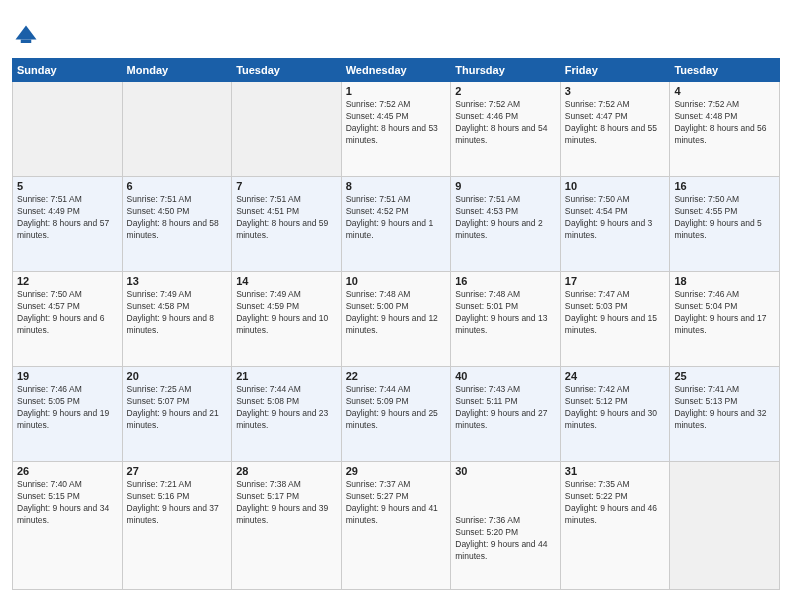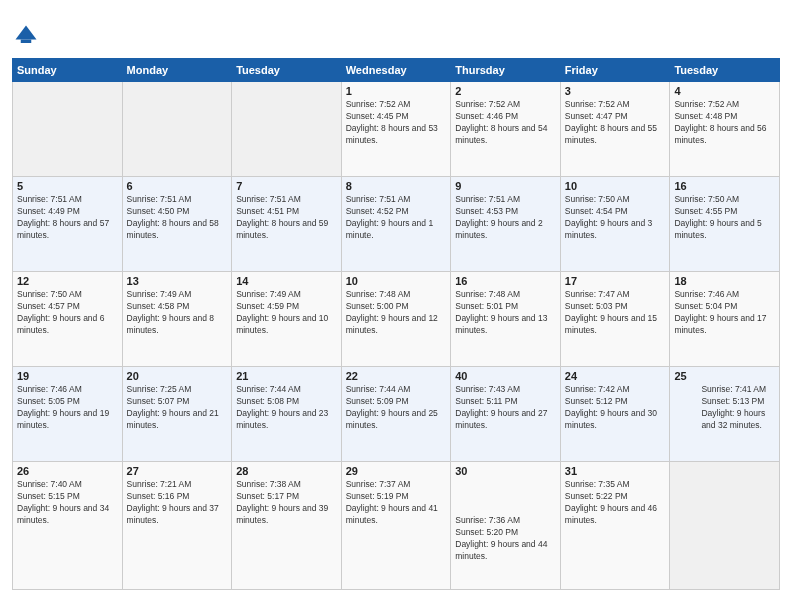--- a/index.html
+++ b/index.html
@@ -283,21 +283,21 @@
 Daylight: 9 hours and 27 minutes.</div>
           </td>
           <td>
             <span class="day-number">24</span>
             <div class="day-info" style="white-space: pre-line;">Sunrise: 7:42 AM
 Sunset: 5:12 PM
 Daylight: 9 hours and 30 minutes.</div>
           </td>
           <td>
             <span class="day-number">25</span>
-            <div class="day-info" style="white-space: pre-line; margin-left: 27px;">Sunrise: 7:41 AM
+            <div class="day-info" style="white-space: pre-line;">Sunrise: 7:41 AM
 Sunset: 5:13 PM
 Daylight: 9 hours and 32 minutes.</div>
           </td>
         </tr>
         <tr>
           <td>
             <span class="day-number">26</span>
             <div class="day-info" style="white-space: pre-line;">Sunrise: 7:40 AM
 Sunset: 5:15 PM
 Daylight: 9 hours and 34 minutes.</div>
@@ -310,21 +310,21 @@
           </td>
           <td>
             <span class="day-number">28</span>
             <div class="day-info" style="white-space: pre-line;">Sunrise: 7:38 AM
 Sunset: 5:17 PM
 Daylight: 9 hours and 39 minutes.</div>
           </td>
           <td>
             <span class="day-number">29</span>
             <div class="day-info" style="white-space: pre-line;">Sunrise: 7:37 AM
-Sunset: 5:19 PM
+Sunset: 5:27 PM
 Daylight: 9 hours and 41 minutes.</div>
           </td>
           <td>
             <span class="day-number">30</span>
             <div class="day-info" style="white-space: pre-line; margin-top: 38px;">Sunrise: 7:36 AM
 Sunset: 5:20 PM
 Daylight: 9 hours and 44 minutes.</div>
           </td>
           <td>
             <span class="day-number">31</span>

